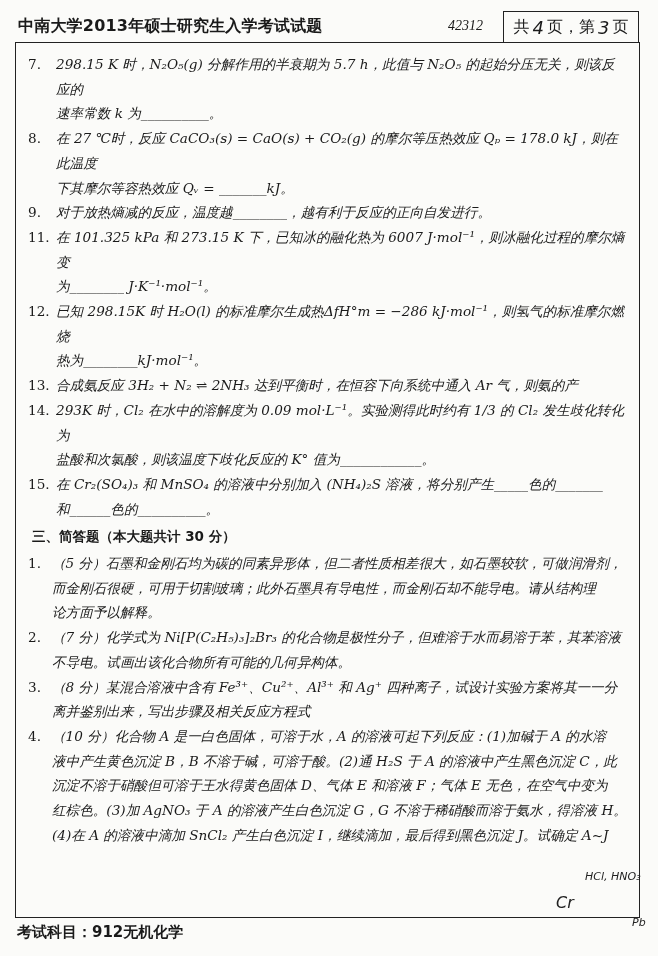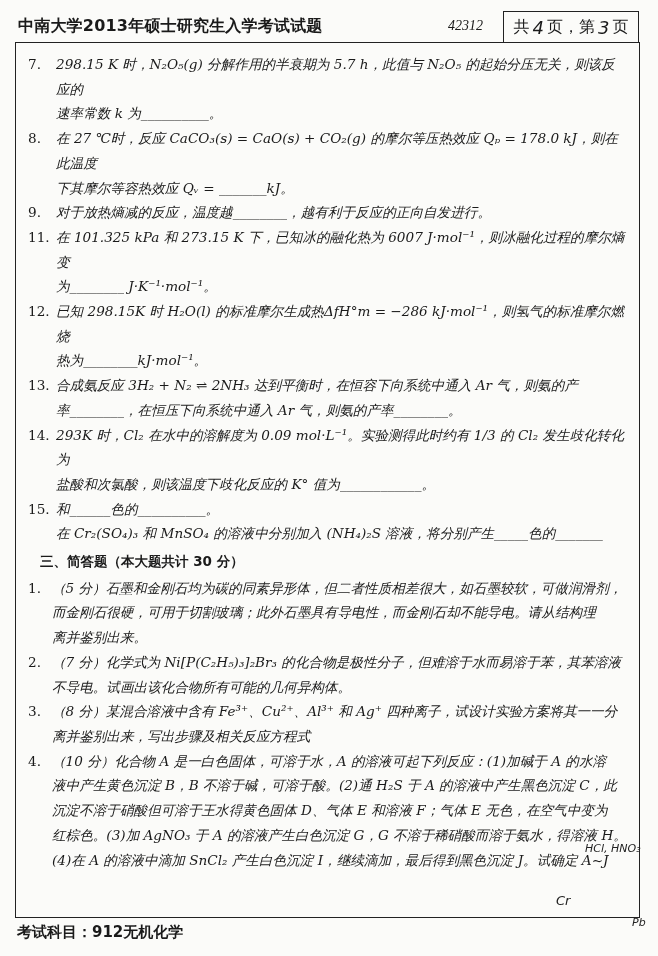--- a/index.html
+++ b/index.html
@@ -25,27 +25,27 @@
     position: absolute; left: 15px; top: 42px; width: 625px; height: 876px;
     border: 1.5px solid #222; box-sizing: border-box;
   }
   .content {
     position: absolute; left: 28px; top: 52px; width: 600px; font-size: 13.6px; line-height: 24.7px;
   }
   .q { display: flex; }
   .q .num { flex: 0 0 auto; width: 24px; }
   .q .body { flex: 1; font-style: italic; }
   .q.wide .num { width: 28px; }
-  .sec { font-weight: bold; font-family: "DejaVu Sans", "Liberation Sans", sans-serif; font-size: 13.5px; margin: 3px 0 2px 12px; }
+  .sec { font-weight: bold; font-family: "DejaVu Sans", "Liberation Sans", sans-serif; font-size: 13.5px; margin: 3px 0 2px 4px; }
   .subject {
     position: absolute; left: 17px; top: 923px; font-family: "DejaVu Sans", sans-serif;
     font-weight: bold; font-size: 15px;
   }
   .handnote {
-    position: absolute; font-family: "DejaVu Sans", sans-serif; font-style: italic; font-size: 13px; color: #222;
+    position: absolute; font-family: "DejaVu Sans", sans-serif; font-style: italic; font-size: 16px; color: #222;
   }
 </style>
 </head>
 <body>
 
 <div class="exam-title">中南大学2013年硕士研究生入学考试试题</div>
 <div class="exam-code">42312</div>
 <div class="page-box">
   <span>共</span>
   <span class="hand">4</span>
@@ -89,46 +89,45 @@
         <span class="num">12.</span>
         <div class="body">
           <div>已知 298.15K 时 H₂O(l) 的标准摩尔生成热ΔfH°m = −286 kJ·mol⁻¹，则氢气的标准摩尔燃烧</div>
           <div>热为________kJ·mol⁻¹。</div>
         </div>
       </div>
       <div class="q wide">
         <span class="num">13.</span>
         <div class="body">
           <div>合成氨反应 3H₂ + N₂ ⇌ 2NH₃ 达到平衡时，在恒容下向系统中通入 Ar 气，则氨的产</div>
-          <div>率________，在恒压下向系统中通入 Ar 气，则氨的产率________。</div>
         </div>
       </div>
       <div class="q wide">
         <span class="num">14.</span>
         <div class="body">
           <div>293K 时，Cl₂ 在水中的溶解度为 0.09 mol·L⁻¹。实验测得此时约有 1/3 的 Cl₂ 发生歧化转化为</div>
           <div>盐酸和次氯酸，则该温度下歧化反应的 K° 值为____________。</div>
         </div>
       </div>
       <div class="q wide">
         <span class="num">15.</span>
         <div class="body">
+          <div>在 Cr₂(SO₄)₃ 和 MnSO₄ 的溶液中分别加入 (NH₄)₂S 溶液，将分别产生_____色的_______</div>
           <div>和______色的__________。</div>
-          <div>在 Cr₂(SO₄)₃ 和 MnSO₄ 的溶液中分别加入 (NH₄)₂S 溶液，将分别产生_____色的_______</div>
         </div>
       </div>
     </div>
   <div class="sec">三、简答题（本大题共计 30 分）</div>
   <div id="sec3-list">
       <div class="q">
         <span class="num">1.</span>
         <div class="body">
           <div>（5 分）石墨和金刚石均为碳的同素异形体，但二者性质相差很大，如石墨较软，可做润滑剂，</div>
           <div>而金刚石很硬，可用于切割玻璃；此外石墨具有导电性，而金刚石却不能导电。请从结构理</div>
-          <div>离并鉴别出来。</div>
+          <div>论方面予以解释。</div>
         </div>
       </div>
       <div class="q">
         <span class="num">2.</span>
         <div class="body">
           <div>（7 分）化学式为 Ni[P(C₂H₅)₃]₂Br₃ 的化合物是极性分子，但难溶于水而易溶于苯，其苯溶液</div>
           <div>不导电。试画出该化合物所有可能的几何异构体。</div>
         </div>
       </div>
       <div class="q">
@@ -146,16 +145,16 @@
           <div>沉淀不溶于硝酸但可溶于王水得黄色固体 D、气体 E 和溶液 F；气体 E 无色，在空气中变为</div>
           <div>红棕色。(3)加 AgNO₃ 于 A 的溶液产生白色沉淀 G，G 不溶于稀硝酸而溶于氨水，得溶液 H。</div>
           <div>(4)在 A 的溶液中滴加 SnCl₂ 产生白色沉淀 I，继续滴加，最后得到黑色沉淀 J。试确定 A~J</div>
         </div>
       </div>
     </div>
 
 </div>
 
 <div class="handnote" style="left:556px; top:893px;">Cr</div>
-<div class="handnote" style="left:585px; top:842px; font-size:11px;">HCl, HNO₃</div>
+<div class="handnote" style="left:585px; top:870px; font-size:11px;">HCl, HNO₃</div>
 <div class="handnote" style="left:632px; top:916px; font-size:11px;">Pb</div>
 
 <div class="subject">考试科目：912无机化学</div>
 
 </body></html>

